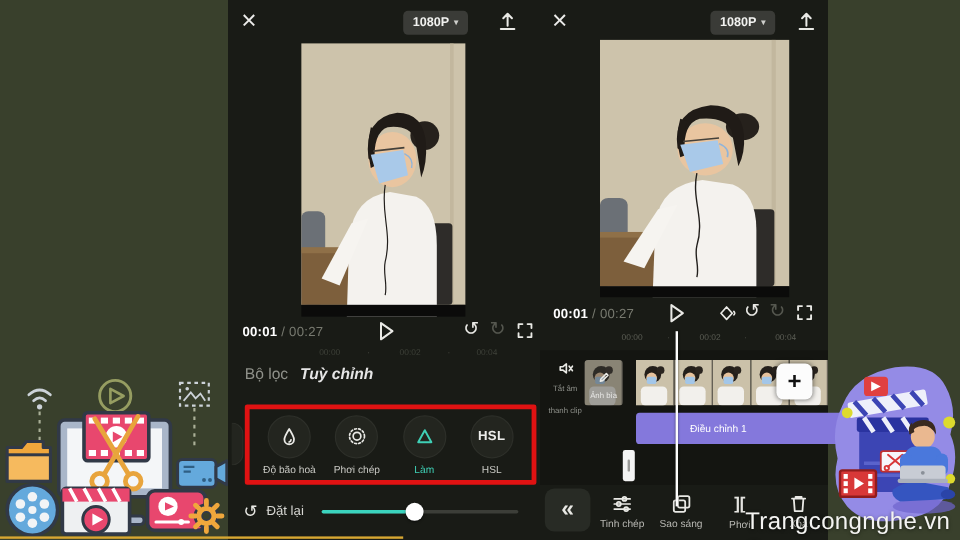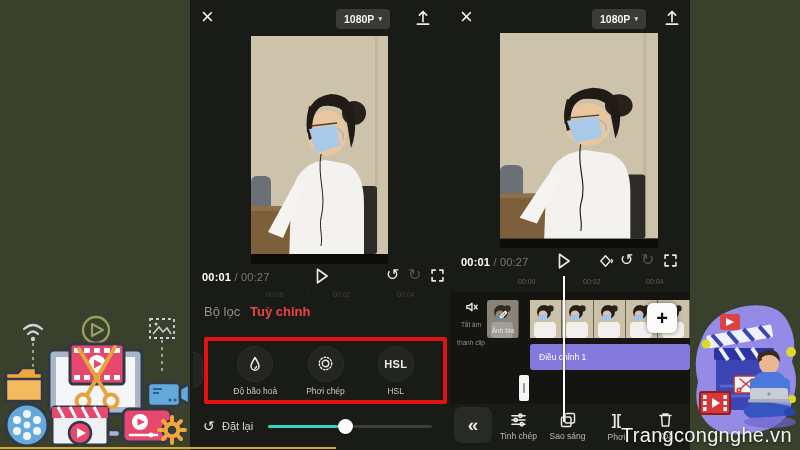--- a/index.html
+++ b/index.html
@@ -14,36 +14,36 @@
         padding:4px 8px;display:flex;align-items:center;gap:4px;}
   .chip .caret{font-size:7px;color:#cfcfcc;}
   .time{font-size:11px;font-weight:bold;color:#fff;letter-spacing:.2px;}
   .time .total{color:#77796f;font-weight:normal;}
   .glyph{color:#e9e9e5;font-size:16px;line-height:16px;}
   .glyph.dim{color:#55574f;}
   .ruler{font-size:7px;color:#5d5f56;}
   .ruler.dimmer{color:#3f423a;}
   .rdot{font-size:7px;color:#4a4c44;}
   .tab{font-size:13px;color:#8f918a;}
-  .tab.active{color:#ef4444;font-weight:bold;}
+  .tab.active{color:#e5e5e5;font-weight:bold;font-style:italic;}
   .redbox{border:4px solid #e01212;border-radius:2px;box-sizing:border-box;
           display:flex;align-items:center;justify-content:space-evenly;}
   .fitem{width:46px;text-align:center;}
   .fcirc{width:34px;height:34px;border-radius:50%;background:#23251f;border:1px solid #2d2f29;
          margin:0 auto;display:flex;align-items:center;justify-content:center;}
   .flabel{display:block;font-size:8.5px;line-height:10px;color:#c9c9c4;margin-top:4px;white-space:nowrap;}
   .flabel.sel{color:#3fd0b6;}
   .hsltext{font-size:11px;font-weight:bold;color:#ececea;letter-spacing:.3px;}
   .resetlbl{font-size:11px;color:#d6d6d2;}
   .sl-track{height:3px;border-radius:2px;background:#3c3e38;}
   .sl-fill{height:3px;border-radius:2px;background:#3bd4be;}
   .sl-knob{width:15px;height:15px;border-radius:50%;background:#fff;box-shadow:0 1px 2px rgba(0,0,0,.6);}
   .tinytxt{font-size:6.5px;line-height:8px;color:#8e908a;}
   .coverlbl{font-size:6.5px;color:#e8e8e6;}
-  .track{background:#8478dc;border-radius:3px;display:flex;align-items:center;}
+  .track{background:#8478dc;border-radius:3px;display:flex;align-items:center;padding-left:36px;}
   .track span{font-size:8.5px;color:#fff;padding-left:9px;white-space:nowrap;}
   .handle{background:#f4f4f4;border-radius:2px;display:flex;align-items:center;justify-content:center;}
   .handle i{display:block;width:2px;height:10px;background:#9a9a98;border-radius:1px;}
   .plusbtn{background:#fcfcfc;border-radius:6px;display:flex;align-items:center;justify-content:center;
            font-size:20px;color:#111;font-weight:bold;box-shadow:0 0 4px rgba(0,0,0,.5);}
   .collapse{background:#282b25;border-radius:8px;display:flex;align-items:center;justify-content:center;
             color:#e8e8e4;font-size:19px;font-weight:bold;}
   .titem{width:48px;text-align:center;}
   .tlabel{display:block;font-size:8.5px;color:#b8b8b3;margin-top:3px;white-space:nowrap;}
   .splitglyph{font-size:14px;font-weight:bold;color:#e4e4e0;line-height:16px;}
@@ -142,20 +142,28 @@
           <circle class="ic" cx="9" cy="9" r="3.4"></circle>
           <g class="ic" stroke-dasharray="1.6 2">
                 <circle cx="9" cy="9" r="6.6"></circle>
               </g>
         </svg>
           </div>
         <span class="flabel">Phơi chép</span>
       </div>
       <div class="fitem">
         <div class="fcirc">
+            <svg width="16" height="16" viewBox="0 0 16 16">
+          <path d="M8 2.5 L13.5 12.5 H2.5 Z" fill="none" stroke="#3fd0b6" stroke-width="1.6" stroke-linejoin="round"></path>
+        </svg>
+          </div>
+        <span class="flabel sel">Làm</span>
+      </div>
+      <div class="fitem">
+        <div class="fcirc">
             <span class="hsltext">HSL</span>
           </div>
         <span class="flabel">HSL</span>
       </div>
     </div>
 
     <span class="abs glyph" style="left:13px;top:418px;font-size:14px">↺</span>
     <span class="abs resetlbl" style="left:32px;top:420px">Đặt lại</span>
     <div class="abs sl-track" style="left:78px;top:425px;width:164px">
       <div class="sl-fill" style="width:47%"></div>

